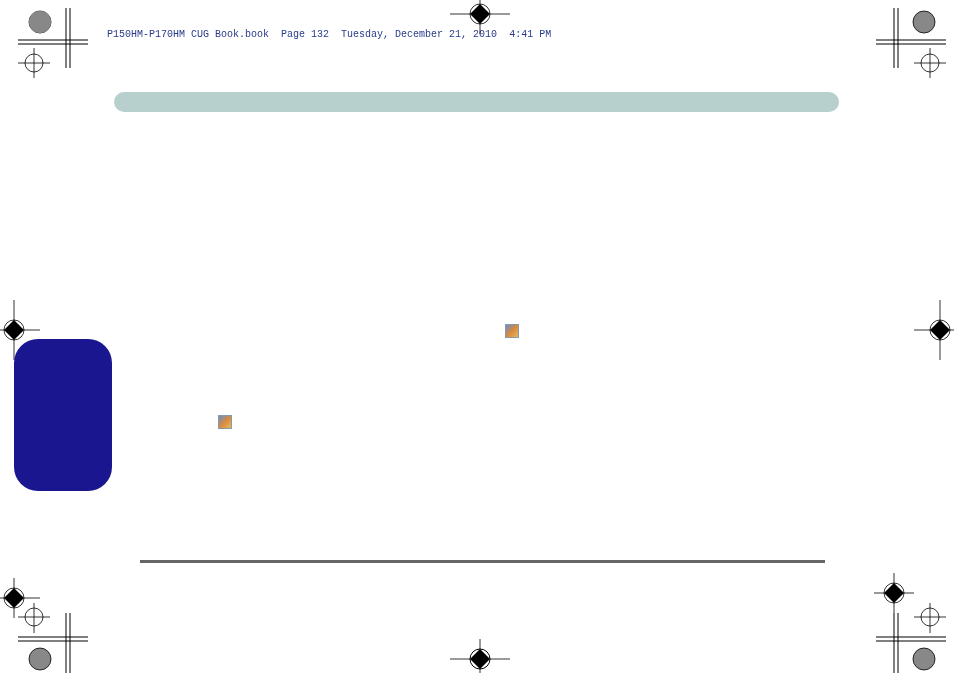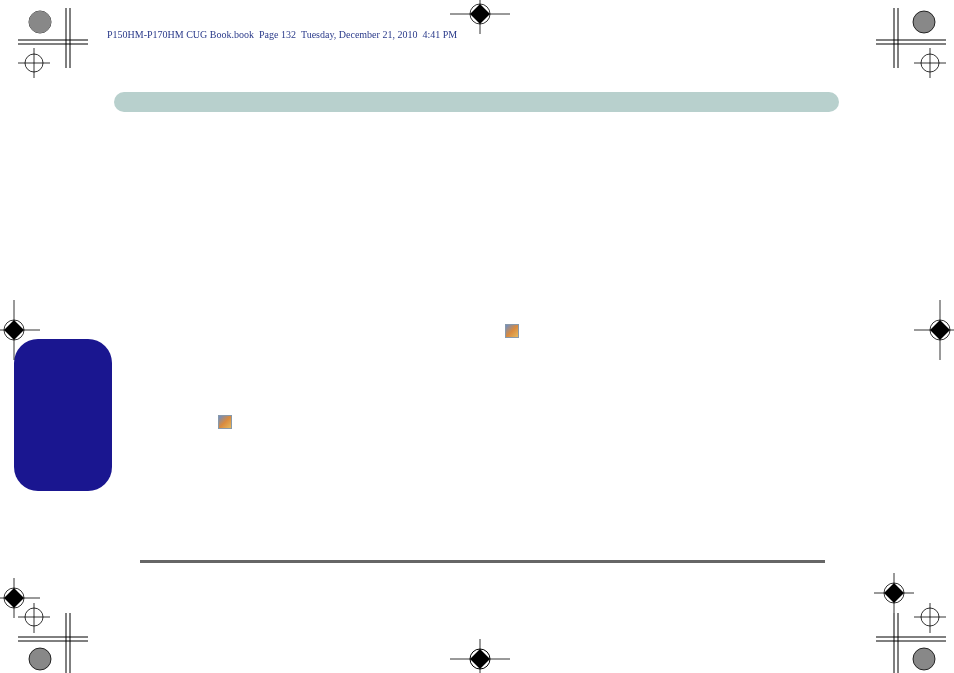--- a/index.html
+++ b/index.html
@@ -8,21 +8,21 @@
     height: 673px;
     background: #ffffff;
     position: relative;
     font-family: Arial, sans-serif;
     overflow: hidden;
   }
   .header-text {
     position: absolute;
     top: 29px;
     left: 107px;
-    font-family: Liberation Serif, serif;
+    font-family: Liberation Mono, monospace;
     font-size: 10px;
     color: #2a3a8a;
   }
   .header-bar {
     position: absolute;
     top: 92px;
     left: 114px;
     width: 725px;
     height: 20px;
     background: #b8d0cd;

